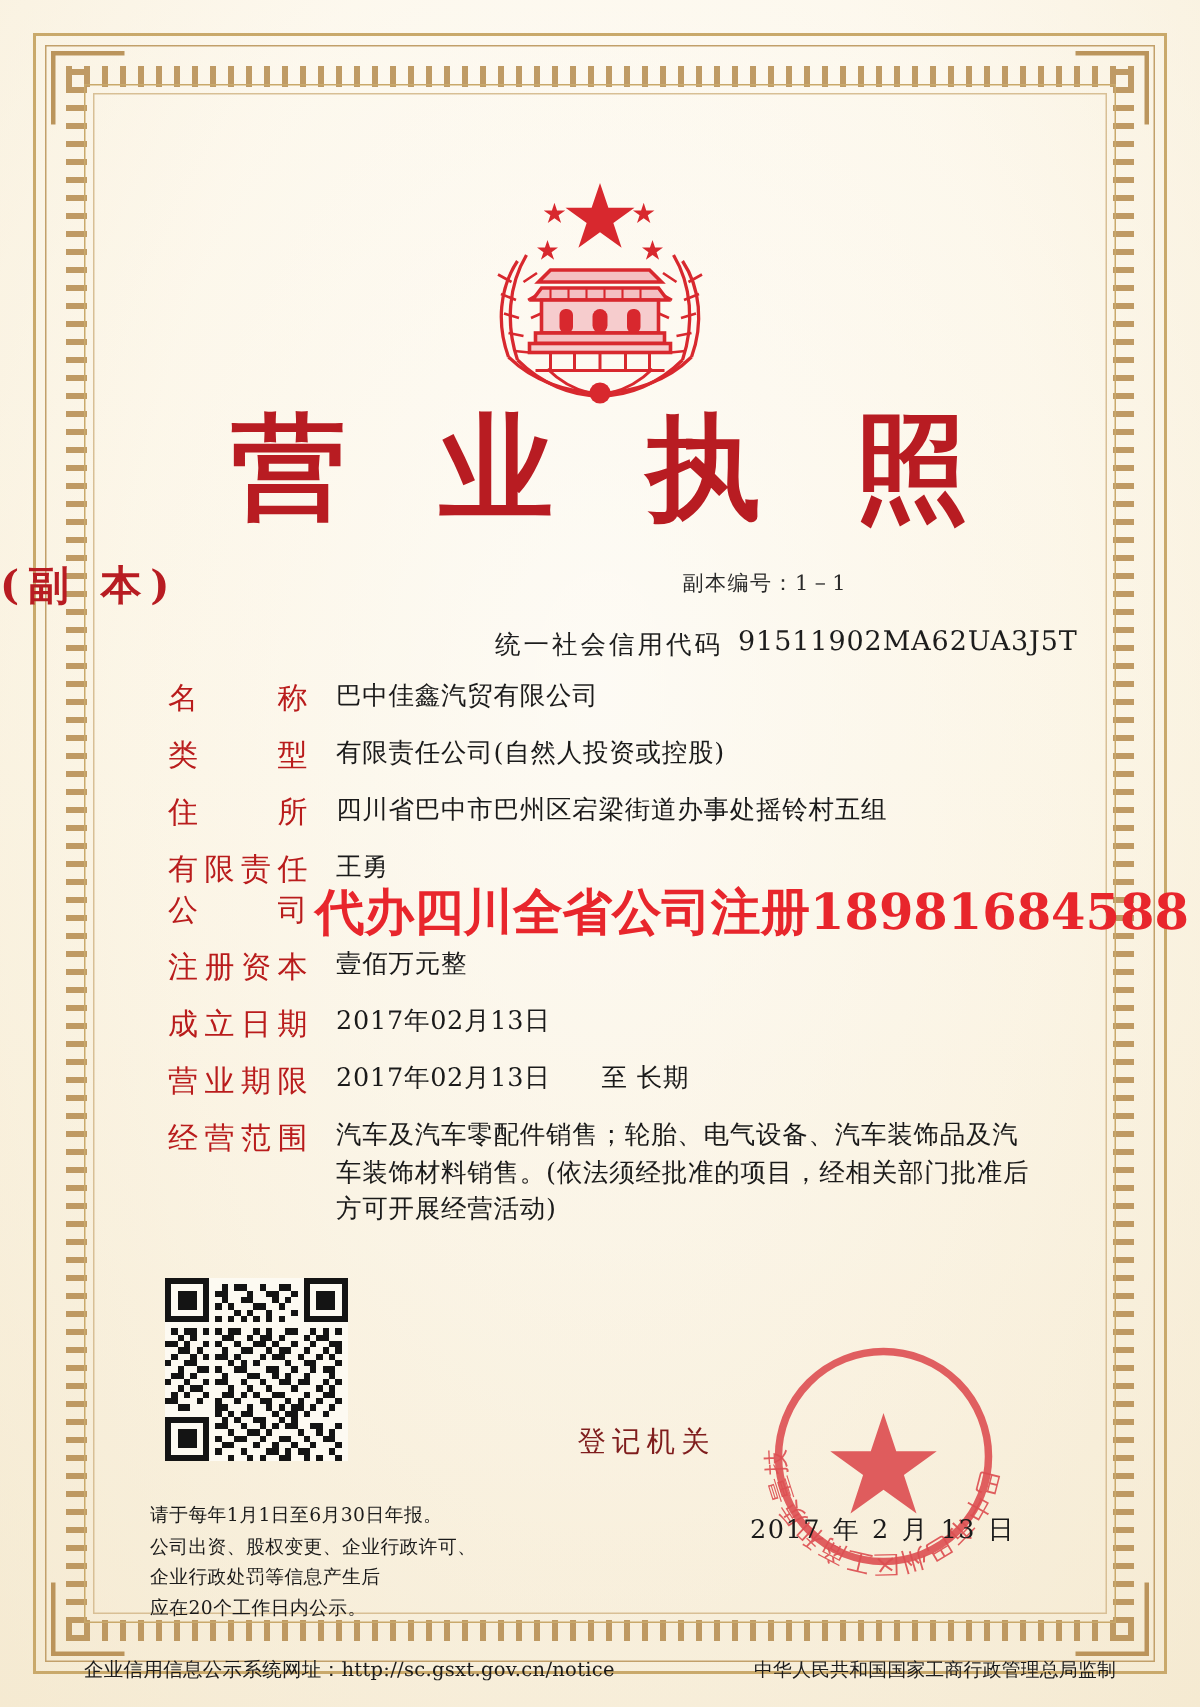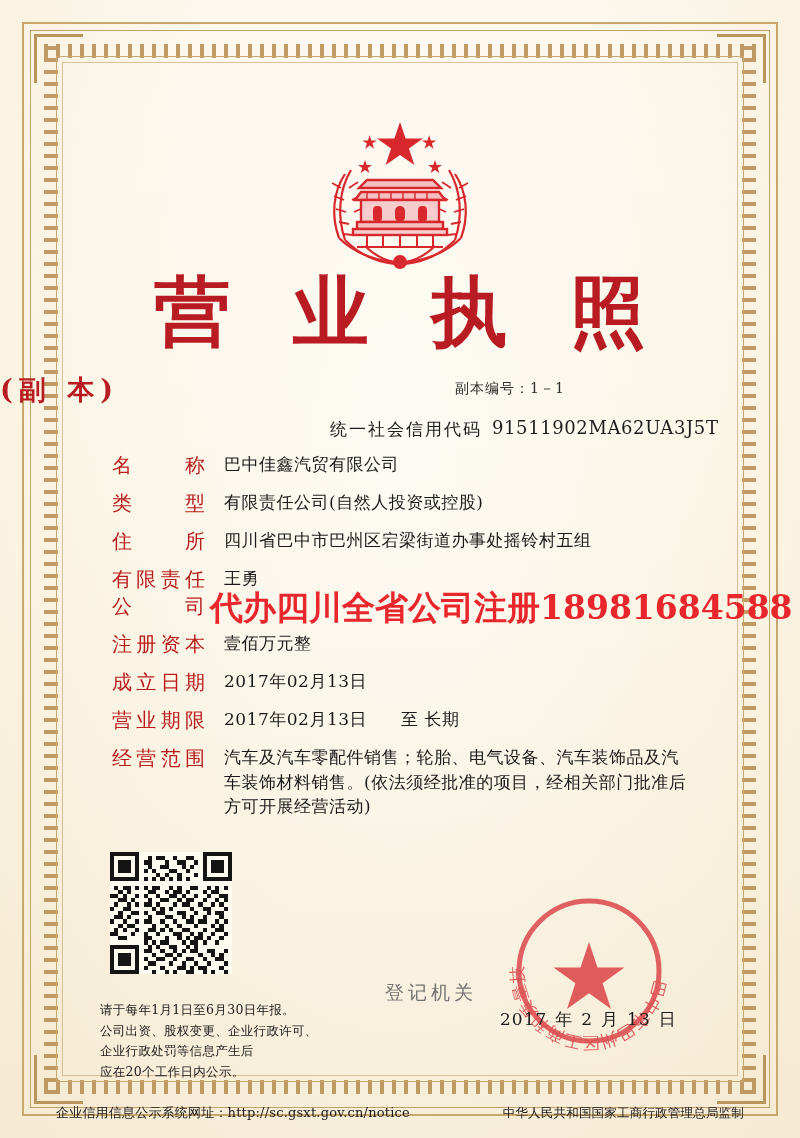--- a/index.html
+++ b/index.html
@@ -227,23 +227,22 @@
     letter-spacing: 0.3px;
   }
 
   
   .authority {
     position: absolute;
     left: 385px;
     top: 948px;
     font-family: Liberation Sans, sans-serif;
     font-size: 19px;
-    color: #737373;
+    color: #7f1d1d;
     letter-spacing: 4px;
-    margin-top: 32px;
   }
   .issue-date {
     position: absolute;
     left: 500px;
     top: 1008px;
     font-family: "DejaVu Serif", "Liberation Serif", serif;
     font-size: 17px;
     color: #1a1a1a;
     letter-spacing: 1px;
   }

